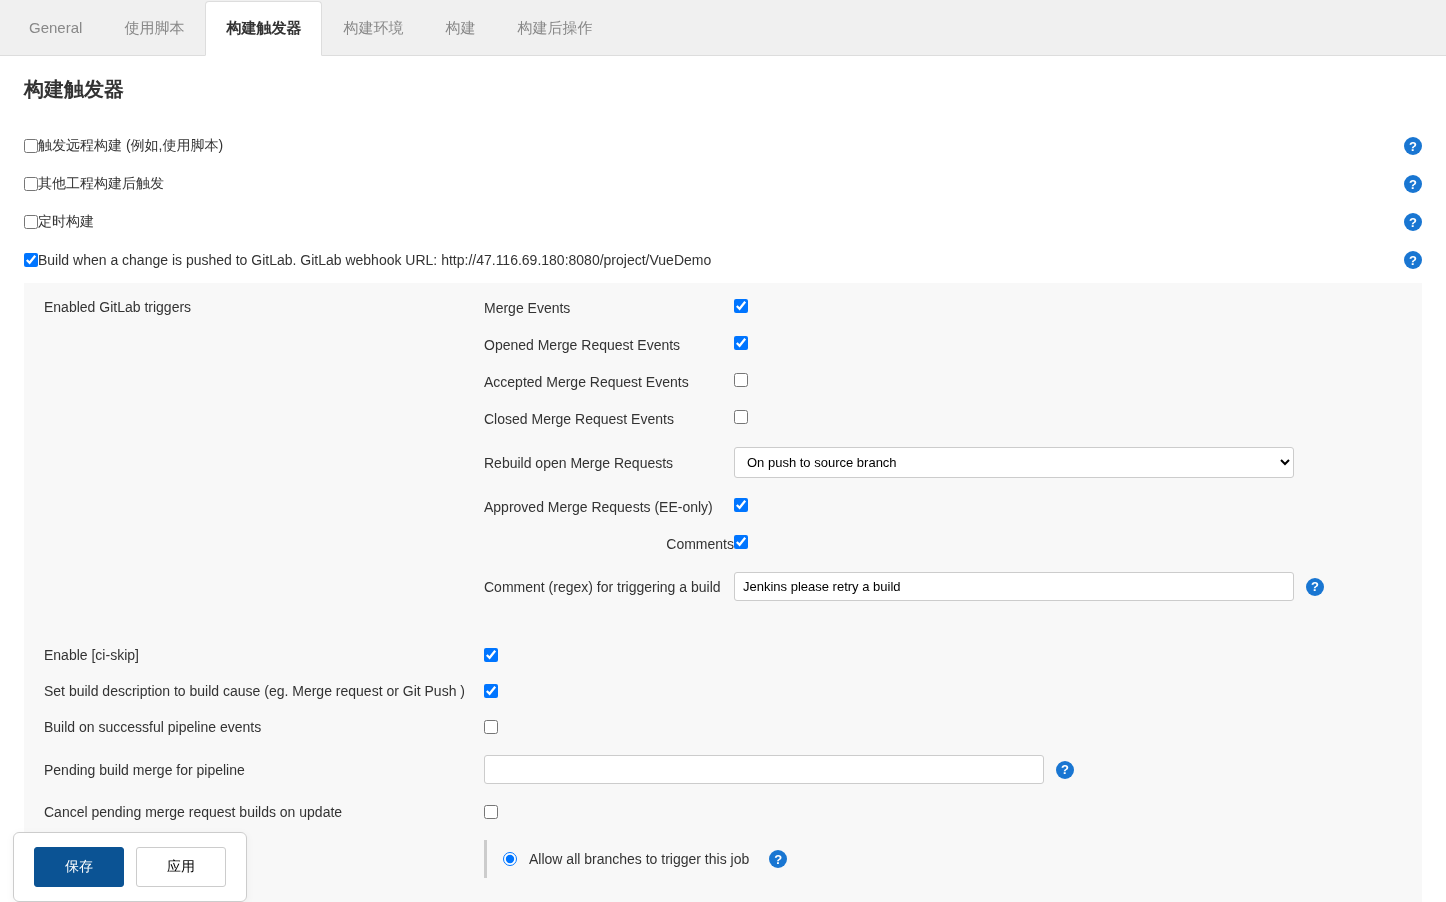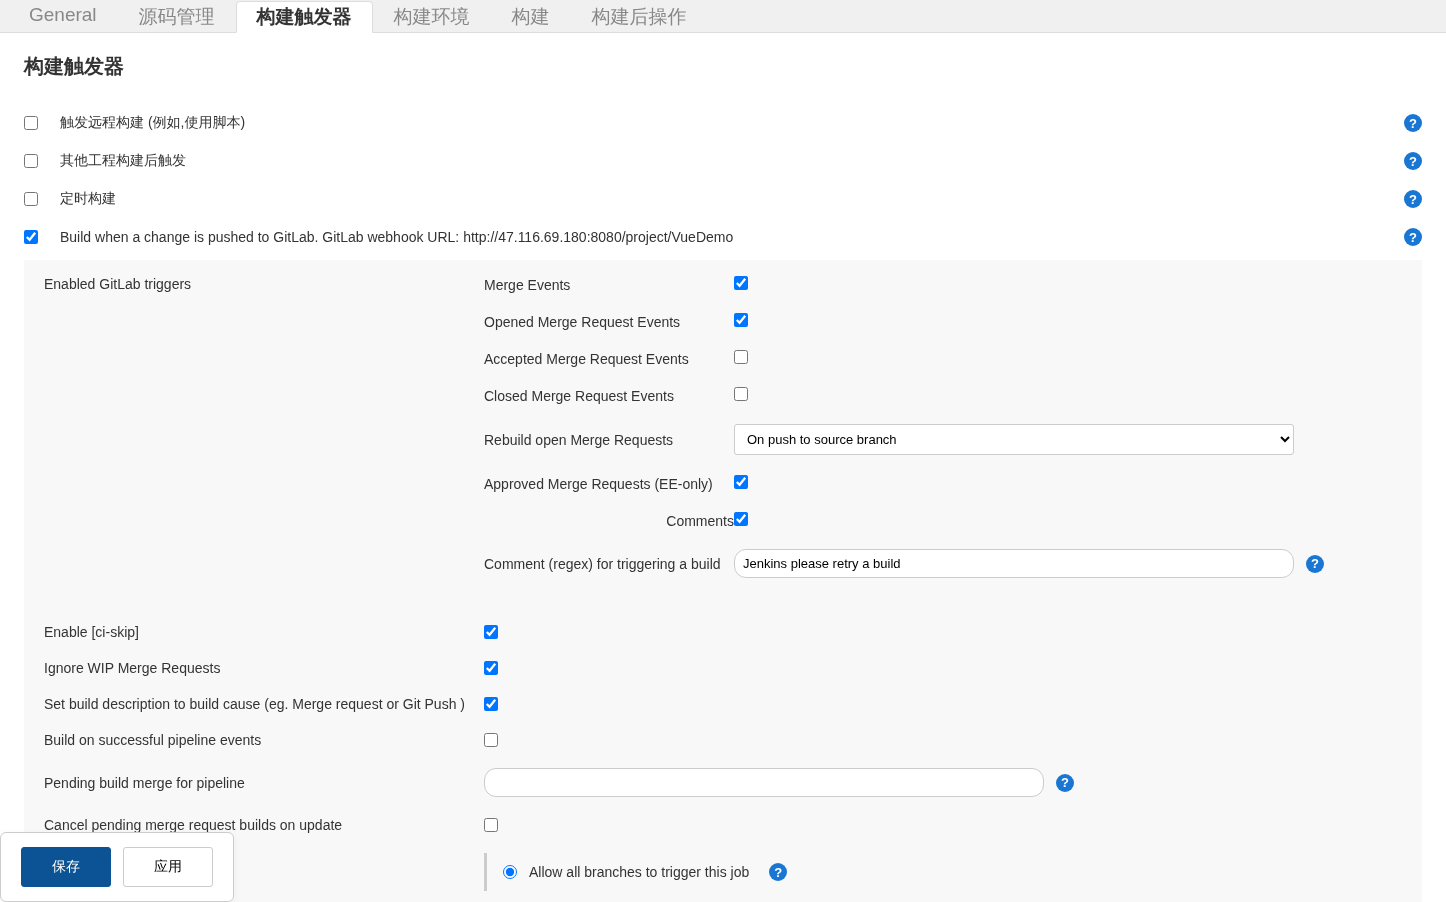--- a/index.html
+++ b/index.html
@@ -9,24 +9,24 @@
       color: #333;
       background: #fff;
     }
     .tabs {
       display: flex;
       background: #f0f0f0;
       border-bottom: 1px solid #ddd;
       padding: 0 8px;
     }
     .tab {
-      padding: 2px 20px;
+      padding: 17px 20px;
       color: #888;
       cursor: pointer;
-      font-size: 19px;
+      font-size: 15px;
       border: 1px solid transparent;
       border-bottom: none;
       position: relative;
       top: 1px;
     }
     .tab.active {
       background: #fff;
       color: #333;
       font-weight: 600;
       border: 1px solid #ddd;
@@ -43,21 +43,21 @@
     }
     .option-row {
       display: flex;
       align-items: center;
       justify-content: space-between;
       padding: 10px 0;
     }
     .option-left {
       display: flex;
       align-items: center;
-      gap: 22px;
+      gap: 0;
     }
     .option-label {
       font-size: 14px;
     }
     .help-icon {
       width: 18px;
       height: 18px;
       border-radius: 50%;
       background: #1976d2;
       color: #fff;
@@ -95,21 +95,21 @@
       align-items: start;
     }
     select, input[type="text"] {
       font-size: 13px;
       padding: 6px 8px;
       border: 1px solid #ccc;
       border-radius: 3px;
       background: #fff;
     }
     select { width: 100%; max-width: 560px; }
-    input[type="text"] { width: 100%; max-width: 560px; border-radius: 12px; }
+    input[type="text"] { width: 100%; max-width: 560px; }
     .sub-options {
       padding: 10px 0;
     }
     .sub-option-row {
       display: flex;
       align-items: center;
       padding: 10px 0;
     }
     .sub-option-row .sub-label {
       width: 440px;
@@ -123,21 +123,21 @@
     }
     .radio-row {
       display: flex;
       align-items: center;
       gap: 12px;
       padding: 10px 0;
     }
     .footer-bar {
       position: fixed;
       bottom: 0;
-      left: 0;
+      left: 13px;
       background: #fff;
       border: 1px solid #ccc;
       border-radius: 6px;
       padding: 14px 20px;
       display: flex;
       gap: 12px;
       box-shadow: 0 2px 8px rgba(0,0,0,0.05);
     }
     .btn {
       padding: 10px 30px;
@@ -154,21 +154,21 @@
     }
     .faded { color: #bbb; }
     .input-wide { max-width: 880px; }
     .with-help { display: flex; align-items: center; gap: 12px; flex: 1; }
   </style>
 </head>
 <body>
 
 <div class="tabs">
   <div class="tab">General</div>
-  <div class="tab">源码管理</div>
+  <div class="tab">使用脚本</div>
   <div class="tab active">构建触发器</div>
   <div class="tab">构建环境</div>
   <div class="tab">构建</div>
   <div class="tab">构建后操作</div>
 </div>
 
 <div class="content">
   <h2 class="section-title">构建触发器</h2>
 
   <div class="option-row">
@@ -246,26 +246,20 @@
             <input type="text" style="flex: 1 1 0%; max-width: 560px;" value="Jenkins please retry a build">
             <span class="help-icon">?</span>
           </div>
         </div>
       </div>
     </div>
 
     <div class="sub-options" style="margin-top:16px;">
       <div class="sub-option-row">
         <div class="sub-label">Enable [ci-skip]</div>
-        <div class="sub-ctrl">
-            <input type="checkbox" checked="" style="">
-          </div>
-      </div>
-      <div class="sub-option-row">
-        <div class="sub-label">Ignore WIP Merge Requests</div>
         <div class="sub-ctrl">
             <input type="checkbox" checked="" style="">
           </div>
       </div>
       <div class="sub-option-row">
         <div class="sub-label">Set build description to build cause (eg. Merge request or Git Push )</div>
         <div class="sub-ctrl">
             <input type="checkbox" checked="" style="">
           </div>
       </div>

